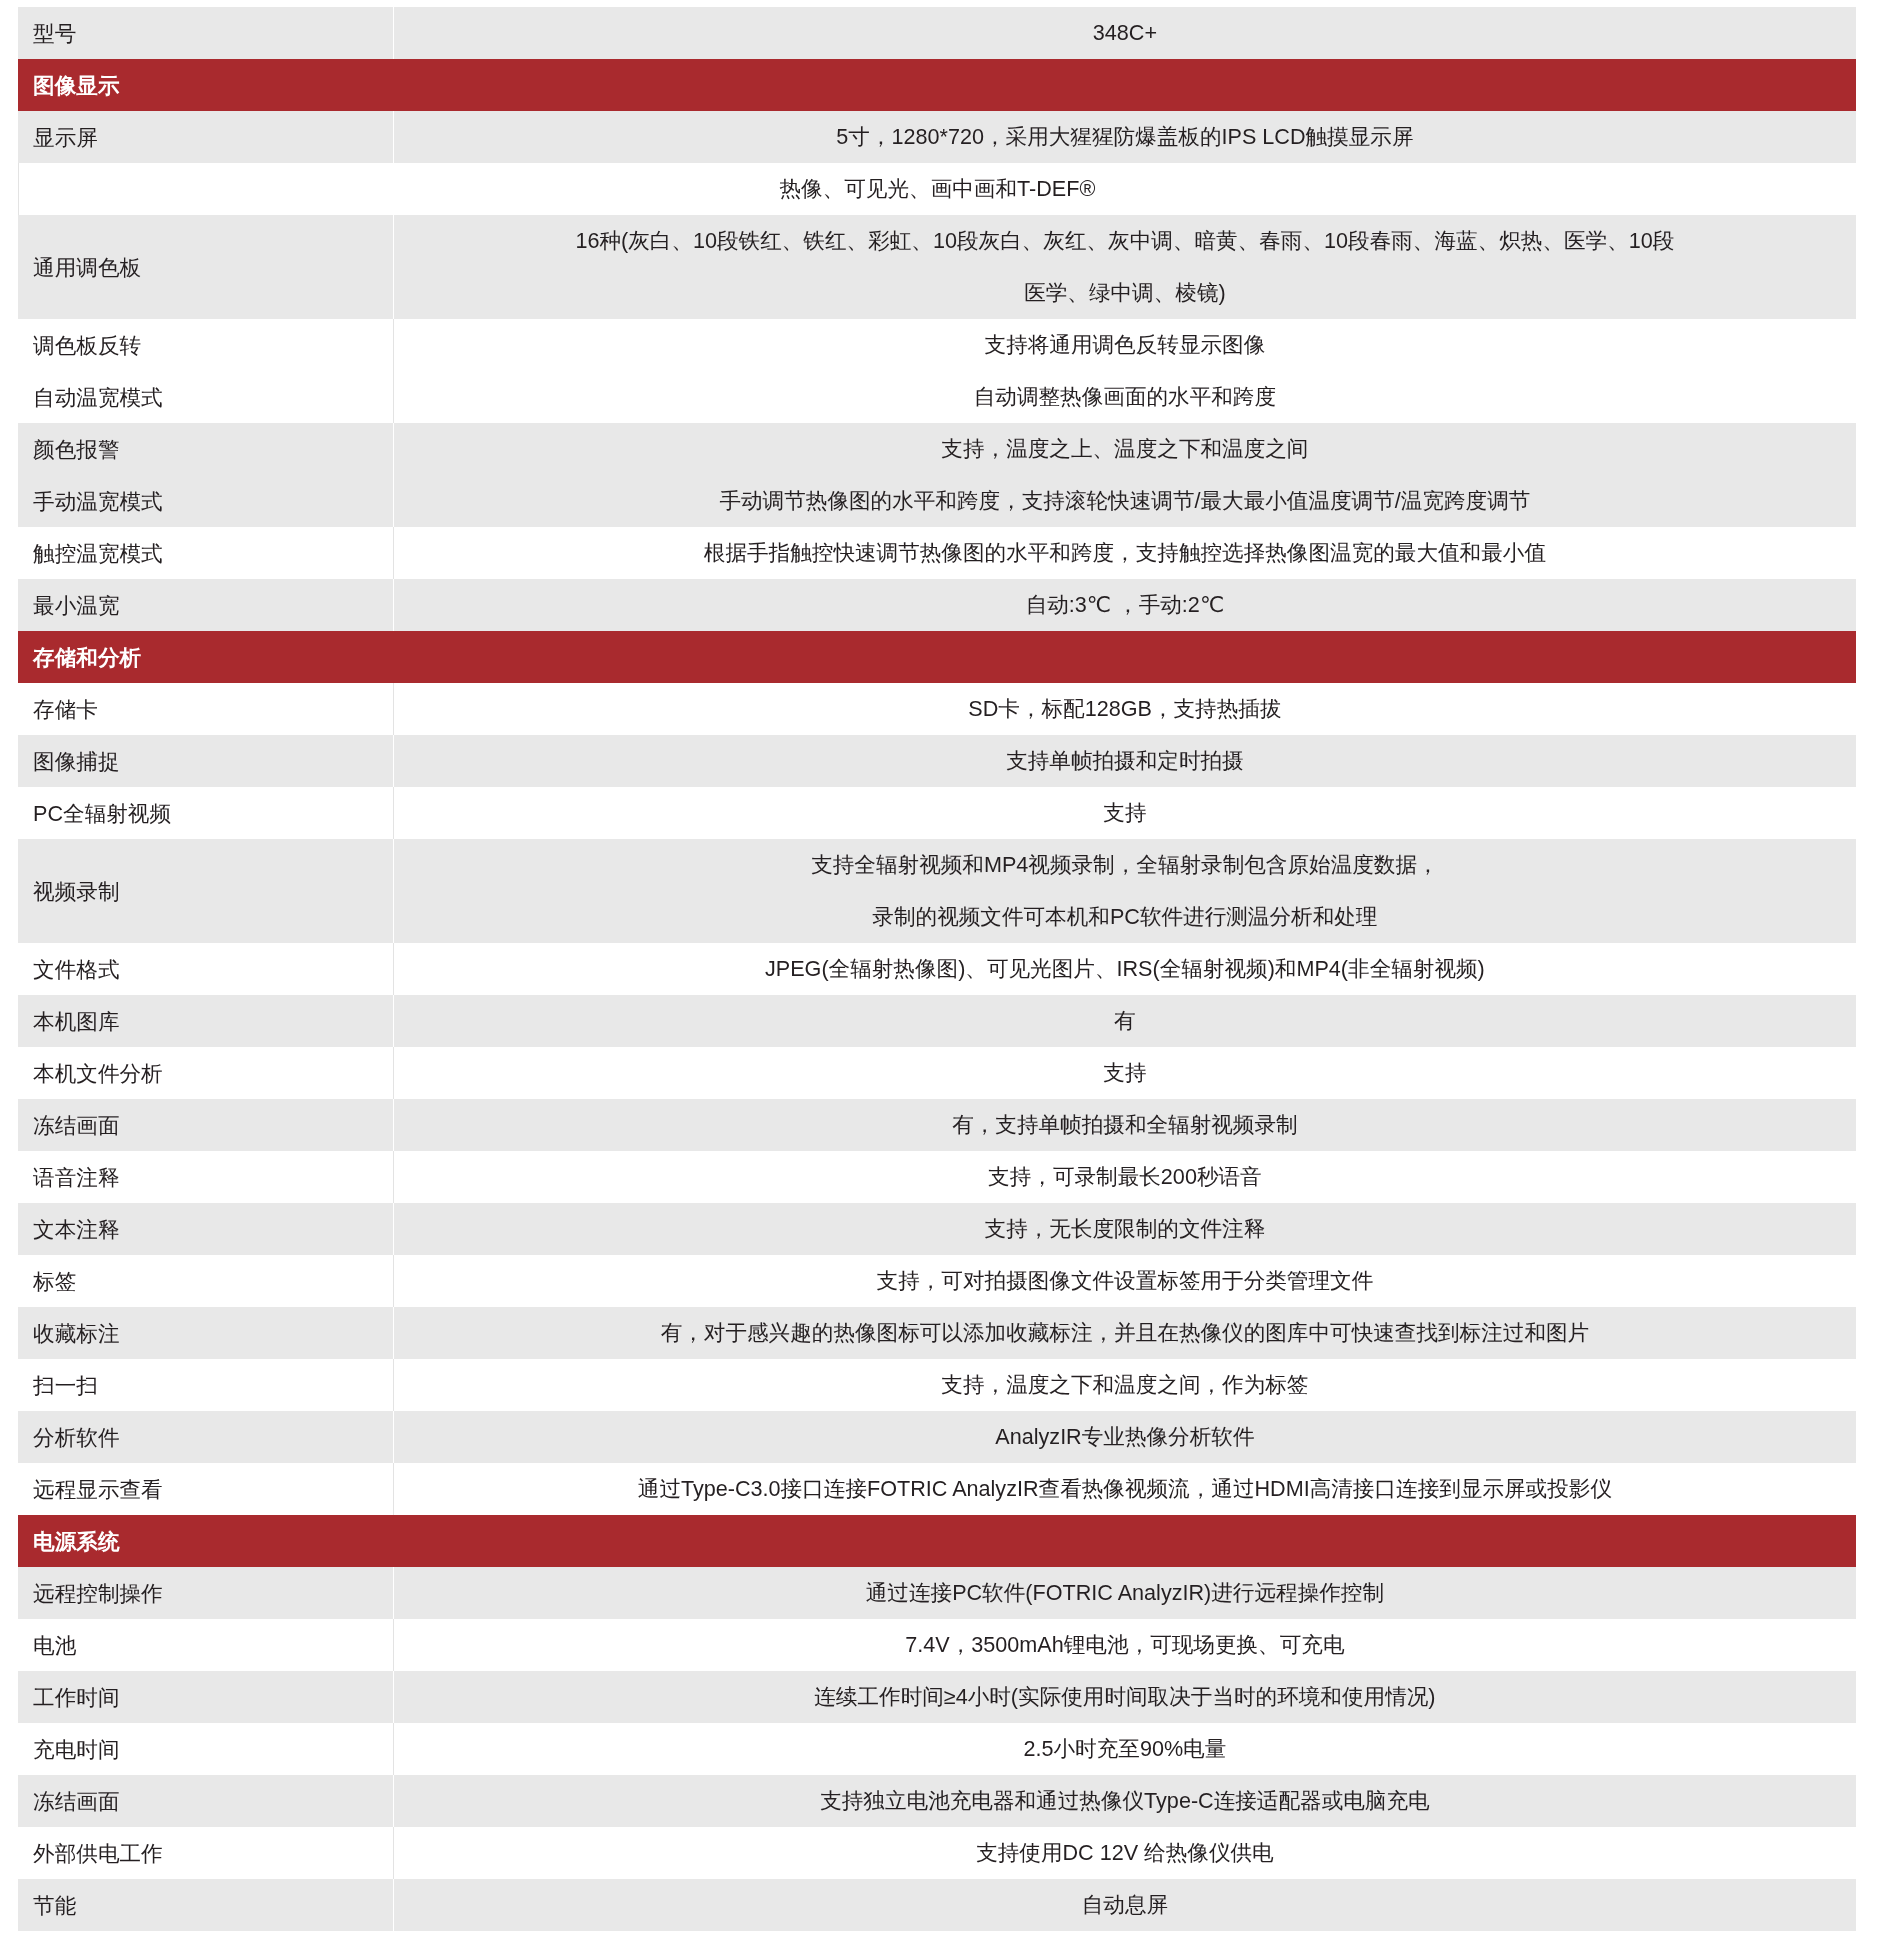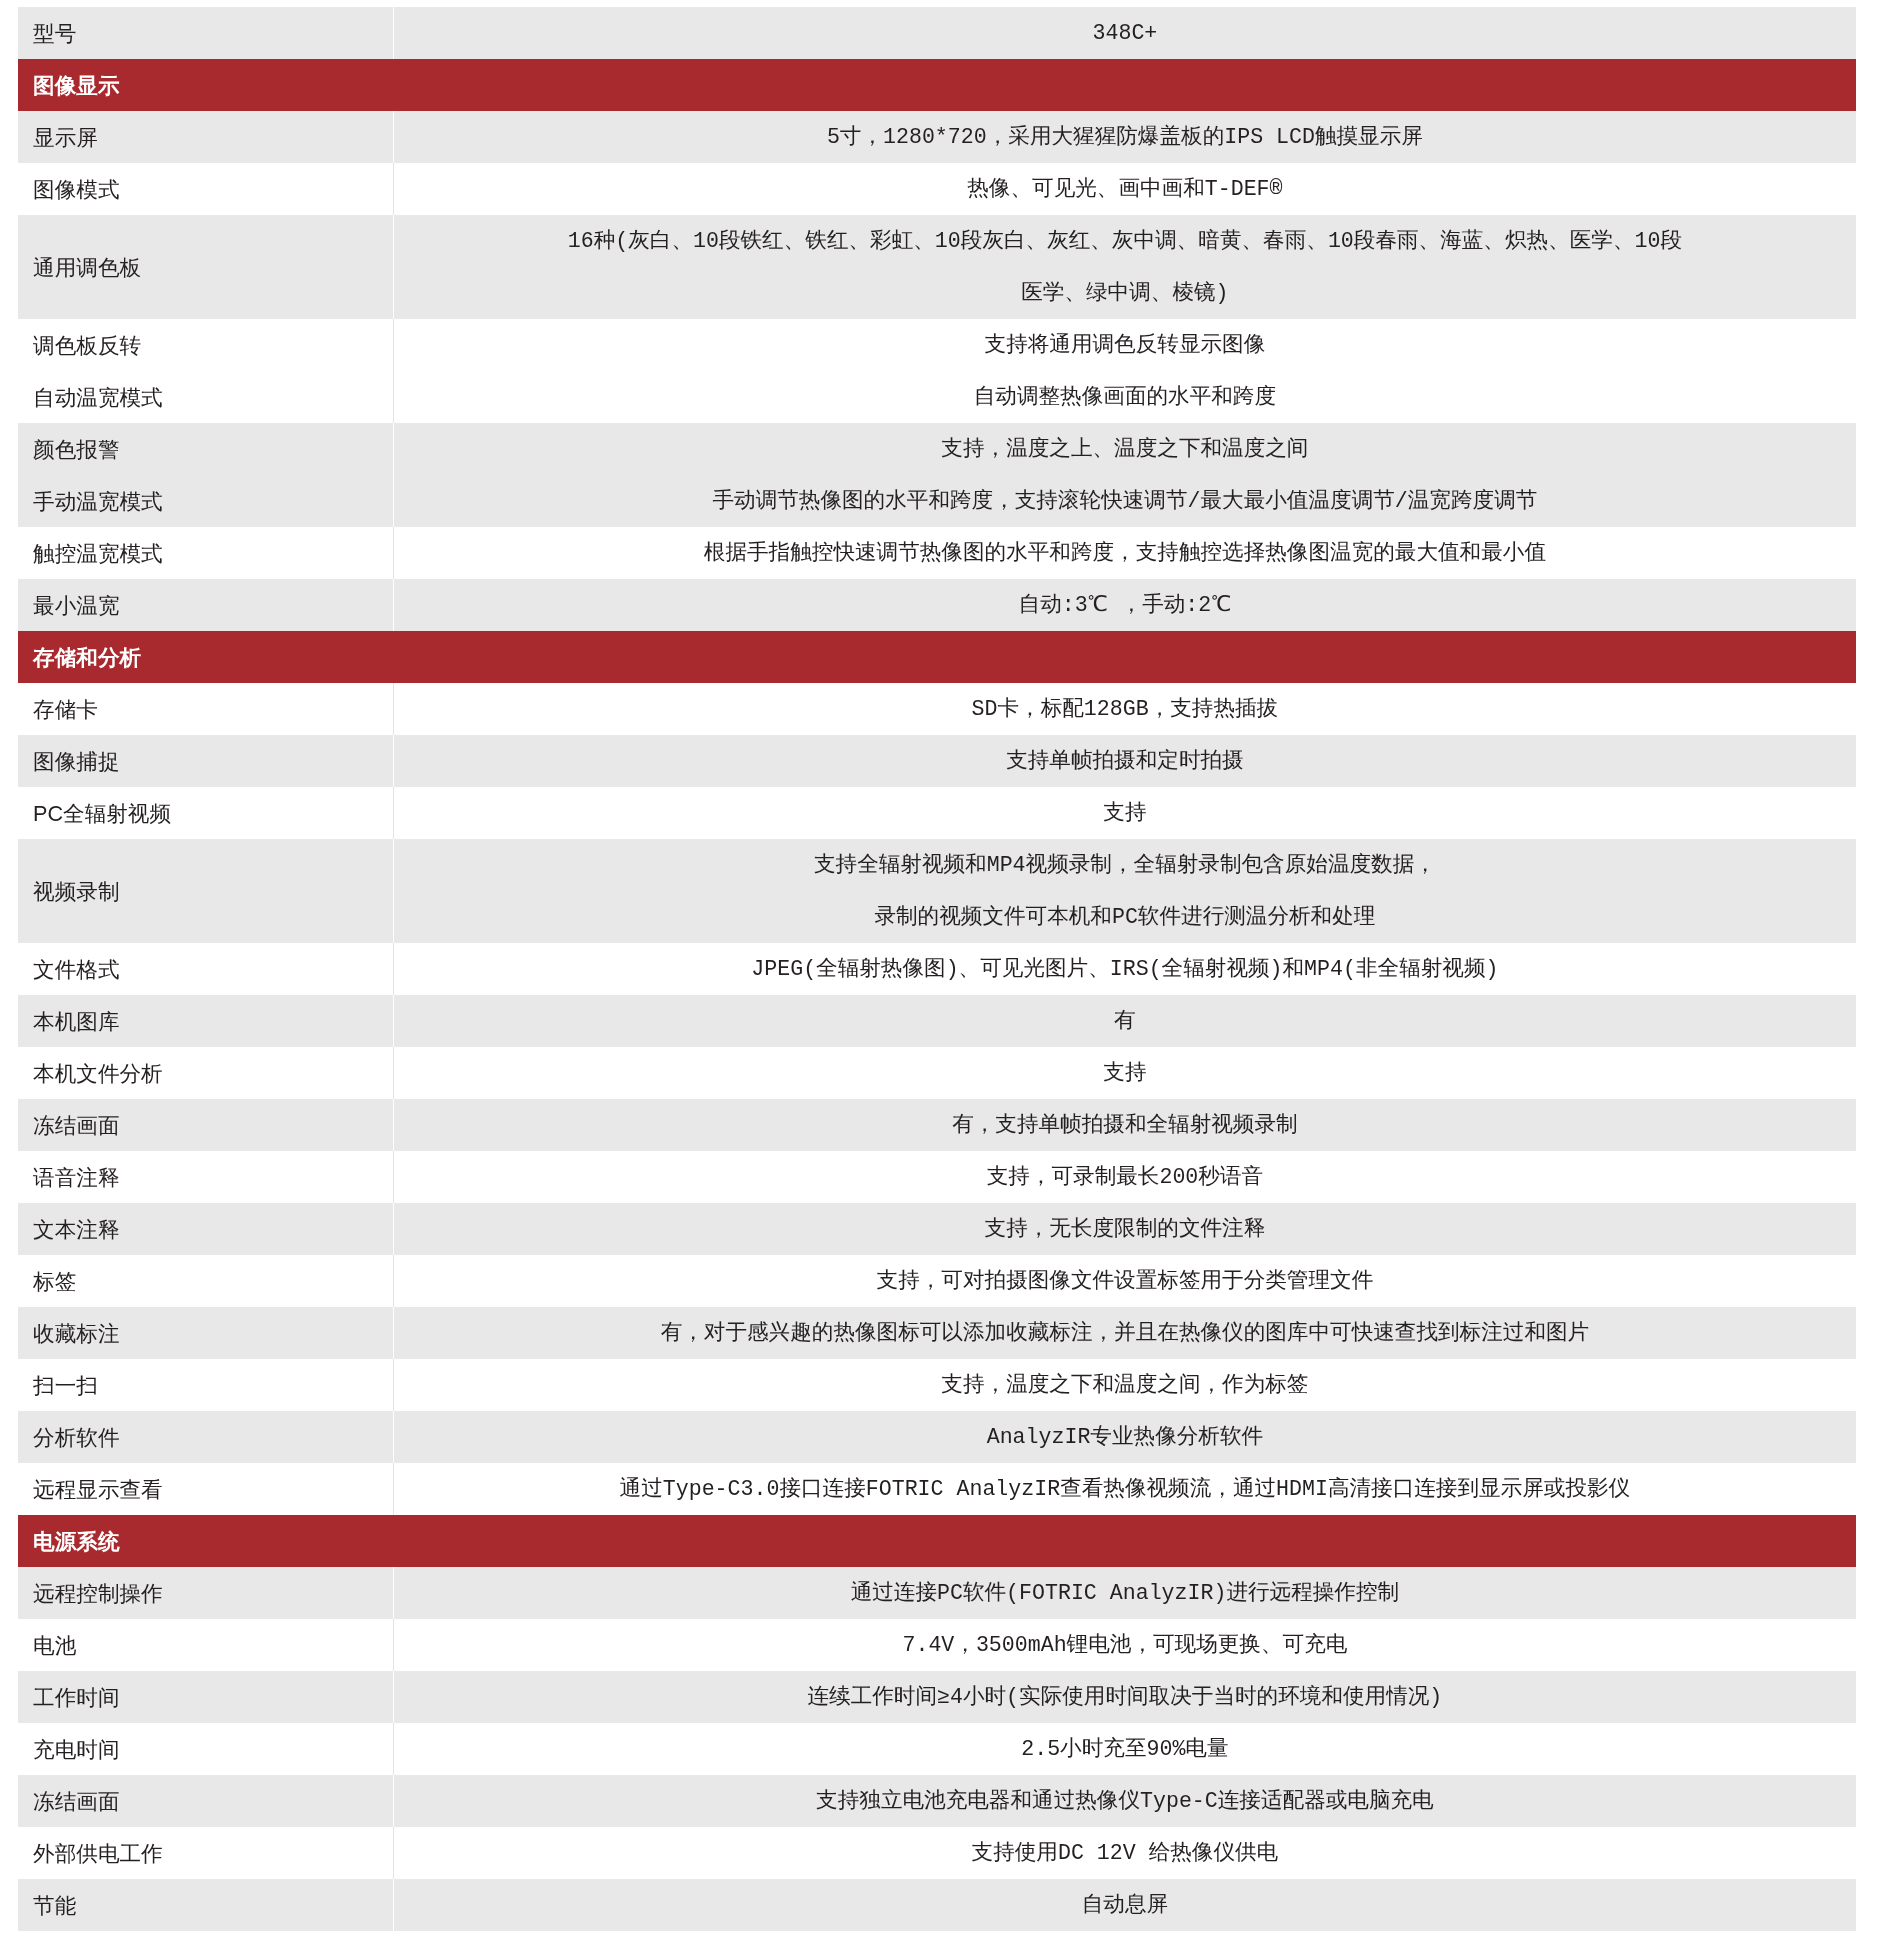--- a/index.html
+++ b/index.html
@@ -43,21 +43,20 @@
   .cell.value {
     flex: 1;
     display: flex;
     align-items: center;
     justify-content: center;
     text-align: center;
     white-space: pre-line;
     line-height: 52px;
     padding: 0 5.5px;
     box-sizing: border-box;
-    font-family: Liberation Mono, monospace;
   }
   .row.section {
     background: var(--section-bg, #a92a2e);
     color: #ffffff;
     font-weight: 700;
   }
   .row.section .cell.label {
     width: auto;
     flex: 1;
   }
@@ -73,21 +72,20 @@
   </div>
     <div class="row section">
     <div class="cell label">图像显示</div>
   </div>
     <div class="row gray">
     <div class="cell label">显示屏</div>
     <div class="divider"></div>
     <div class="cell value">5寸，1280*720，采用大猩猩防爆盖板的IPS LCD触摸显示屏</div>
   </div>
     <div class="row white">
-    <div class="cell label">图像模式</div>
     <div class="divider"></div>
     <div class="cell value">热像、可见光、画中画和T-DEF®</div>
   </div>
     <div class="row gray">
     <div class="cell label">通用调色板</div>
     <div class="divider"></div>
     <div class="cell value">16种(灰白、10段铁红、铁红、彩虹、10段灰白、灰红、灰中调、暗黄、春雨、10段春雨、海蓝、炽热、医学、10段
 医学、绿中调、棱镜)</div>
   </div>
     <div class="row white">

